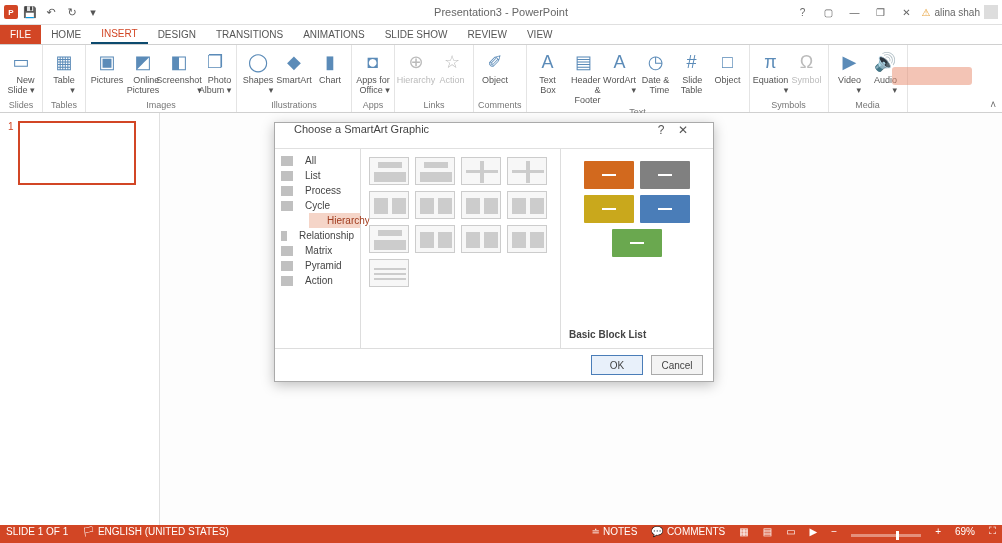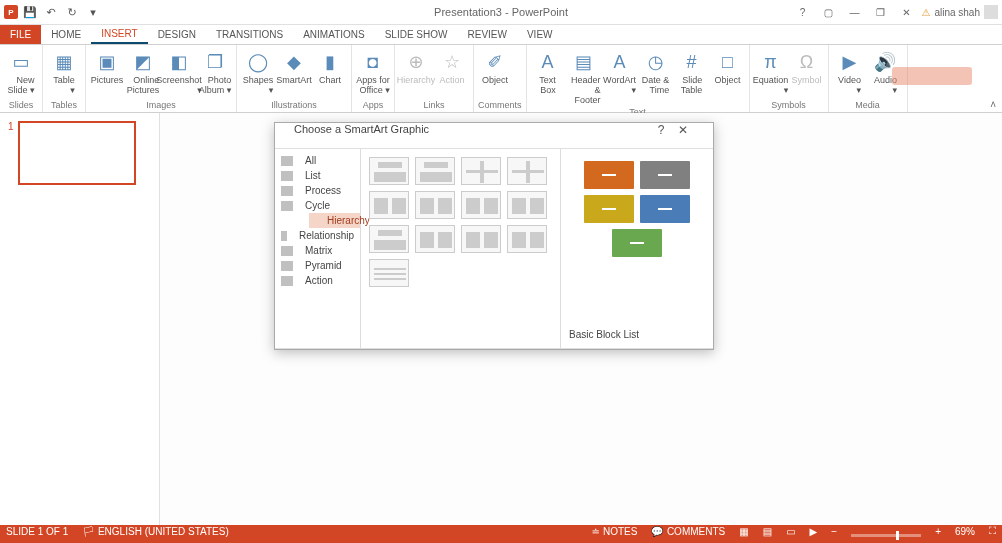--- a/index.html
+++ b/index.html
@@ -59,21 +59,21 @@
 .lt-a::after { left:4px; top:14px; width:32px; height:10px; }
 .lt-b::before { left:4px; top:6px; width:14px; height:16px; }
 .lt-b::after { left:22px; top:6px; width:14px; height:16px; }
 .lt-c::before { left:18px; top:3px; width:4px; height:22px; }
 .lt-c::after { left:4px; top:12px; width:32px; height:3px; }
 .lt-lines::before { left:4px; top:8px; width:32px; height:2px; box-shadow: 0 5px 0 #ccc, 0 10px 0 #ccc; }
 .preview { flex: 1; padding: 8px; display: flex; flex-direction: column; }
 .preview-graphic { flex: 1; display: flex; flex-wrap: wrap; gap: 6px; align-content: flex-start; justify-content: center; padding: 4px 0; }
 .block { width: 50px; height: 28px; border-radius: 1px; display: flex; align-items: center; justify-content: center; color: #fff; font-size: 14px; }
 .block span { display:block; width:14px; height:2px; background:#fff; }
-.preview-title { font-size: 10px; font-weight: normal; margin-top: 2px; }
+.preview-title { font-size: 10px; font-weight: bold; margin-top: 2px; }
 .preview-desc { font-size: 9px; color: #555; line-height: 1.3; margin-top: 2px; }
 .dlg-foot { height: 32px; display: flex; align-items: center; justify-content: flex-end; gap: 8px; padding: 0 10px; }
 .btn { min-width: 52px; height: 20px; border: 1px solid #aaa; background: #f3f3f3; font-size: 10px; display: flex; align-items: center; justify-content: center; }
 .btn.primary { border: 1px solid #4a7db8; background: #e8f0fa; }
 
 
 .statusbar { height: 18px; background: #d24625; color: #fff; display: flex; align-items: flex-end; font-size: 10px; padding: 12px 6px; gap: 14px; }
 .statusbar .spacer { flex: 1; }
 .sb-item { display: flex; align-items: center; gap: 3px; }
 .zoom-track { width: 70px; height: 3px; background: rgba(255,255,255,0.4); position: relative; }
@@ -360,20 +360,24 @@
               </div>
               <div class="block" style="background: rgb(74, 125, 184);">
                 <span></span>
               </div>
               <div class="block" style="background: rgb(106, 168, 79);">
                 <span></span>
               </div>
             </div>
           <div class="preview-title">Basic Block List</div>
         </div>
+      </div>
+      <div class="dlg-foot">
+        <div class="btn primary">OK</div>
+        <div class="btn">Cancel</div>
       </div>
     </div>
 
   </div>
 </div>
 
 <div class="statusbar">
   <span class="sb-item">SLIDE 1 OF 1</span>
   <span class="sb-item">🏳 <span>ENGLISH (UNITED STATES)</span></span>
   <span class="spacer"></span>

